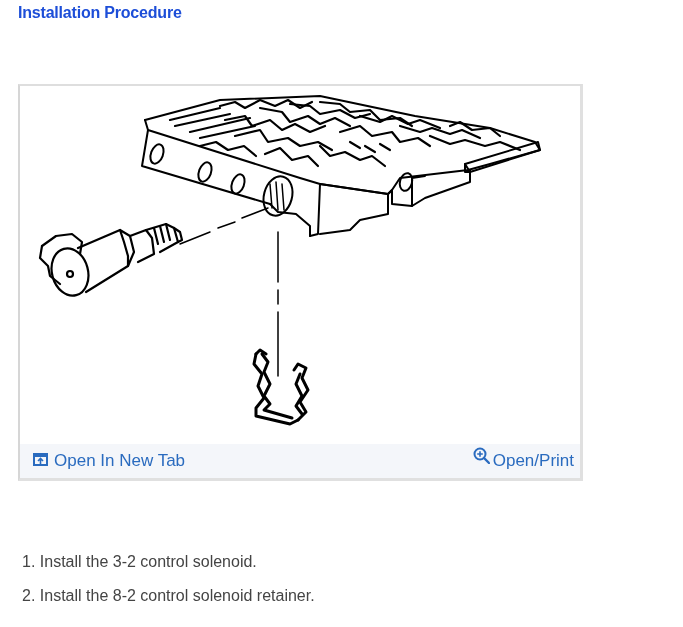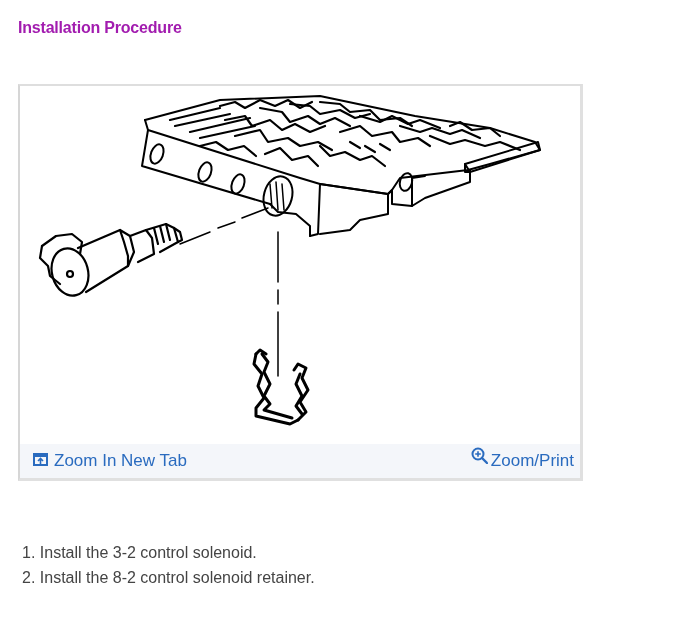--- a/index.html
+++ b/index.html
@@ -11,24 +11,24 @@
       width: 683px;
       height: 627px;
       position: relative;
       overflow: hidden;
       font-family: "Liberation Sans", "DejaVu Sans", sans-serif;
       color: #333333;
     }
     .section-title {
       position: absolute;
       left: 18px;
-      top: 19px;
+      top: 4px;
       font-size: 16px;
       font-weight: bold;
-      color: #a21caf;
+      color: #1d4ed8;
       letter-spacing: -0.2px;
     }
     .figure-frame {
       position: absolute;
       left: 18px;
       top: 84px;
       width: 560px;
       height: 392px;
       border-top: 2px solid #dedede;
       border-left: 2px solid #d6d6d6;
@@ -84,20 +84,21 @@
       position: absolute;
       left: 22px;
       top: 540px;
       font-size: 16px;
       color: #444444;
       line-height: 25px;
     }
     .step {
       display: block;
       white-space: nowrap;
+      margin-top: 9px;
     }
   </style>
 </head>
 <body>
 
 <div class="section-title">Installation Procedure</div>
 
 <div class="figure-frame">
   <div class="figure-image" title="3-2 control solenoid and retainer installation illustration">
     <svg width="560" height="358" viewBox="0 0 560 358" xmlns="http://www.w3.org/2000/svg">
@@ -176,31 +177,31 @@
   </div>
   <div class="figure-toolbar">
     <a class="toolbar-link open-tab">
       <span class="icon">
         <svg width="15" height="13" viewBox="0 0 15 13" xmlns="http://www.w3.org/2000/svg">
           <rect x="1" y="1" width="13" height="11" fill="none" stroke="#2a6bbf" stroke-width="2"></rect>
           <rect x="1" y="1" width="13" height="3" fill="#2a6bbf"></rect>
           <path d="M7.5 11 L7.5 6 M5 8 L7.5 5.5 L10 8" fill="none" stroke="#2a6bbf" stroke-width="1.6"></path>
         </svg>
       </span>
-      <span>Zoom In New Tab</span>
+      <span>Open In New Tab</span>
     </a>
     <a class="toolbar-link zoom-print">
       <span class="icon">
         <svg width="17" height="17" viewBox="0 0 17 17" xmlns="http://www.w3.org/2000/svg">
           <circle cx="7" cy="7" r="5.5" fill="none" stroke="#2a6bbf" stroke-width="2"></circle>
           <path d="M7 4.2 L7 9.8 M4.2 7 L9.8 7" stroke="#2a6bbf" stroke-width="1.6"></path>
           <path d="M11 11 L16 16" stroke="#2a6bbf" stroke-width="2.4" stroke-linecap="round"></path>
         </svg>
       </span>
-      <span>Zoom/Print</span>
+      <span>Open/Print</span>
     </a>
   </div>
 </div>
 
 <div class="steps">
   <span class="step">
     <span>1.</span>
     <span>Install the 3-2 control solenoid.</span>
   </span>
   <span class="step">

